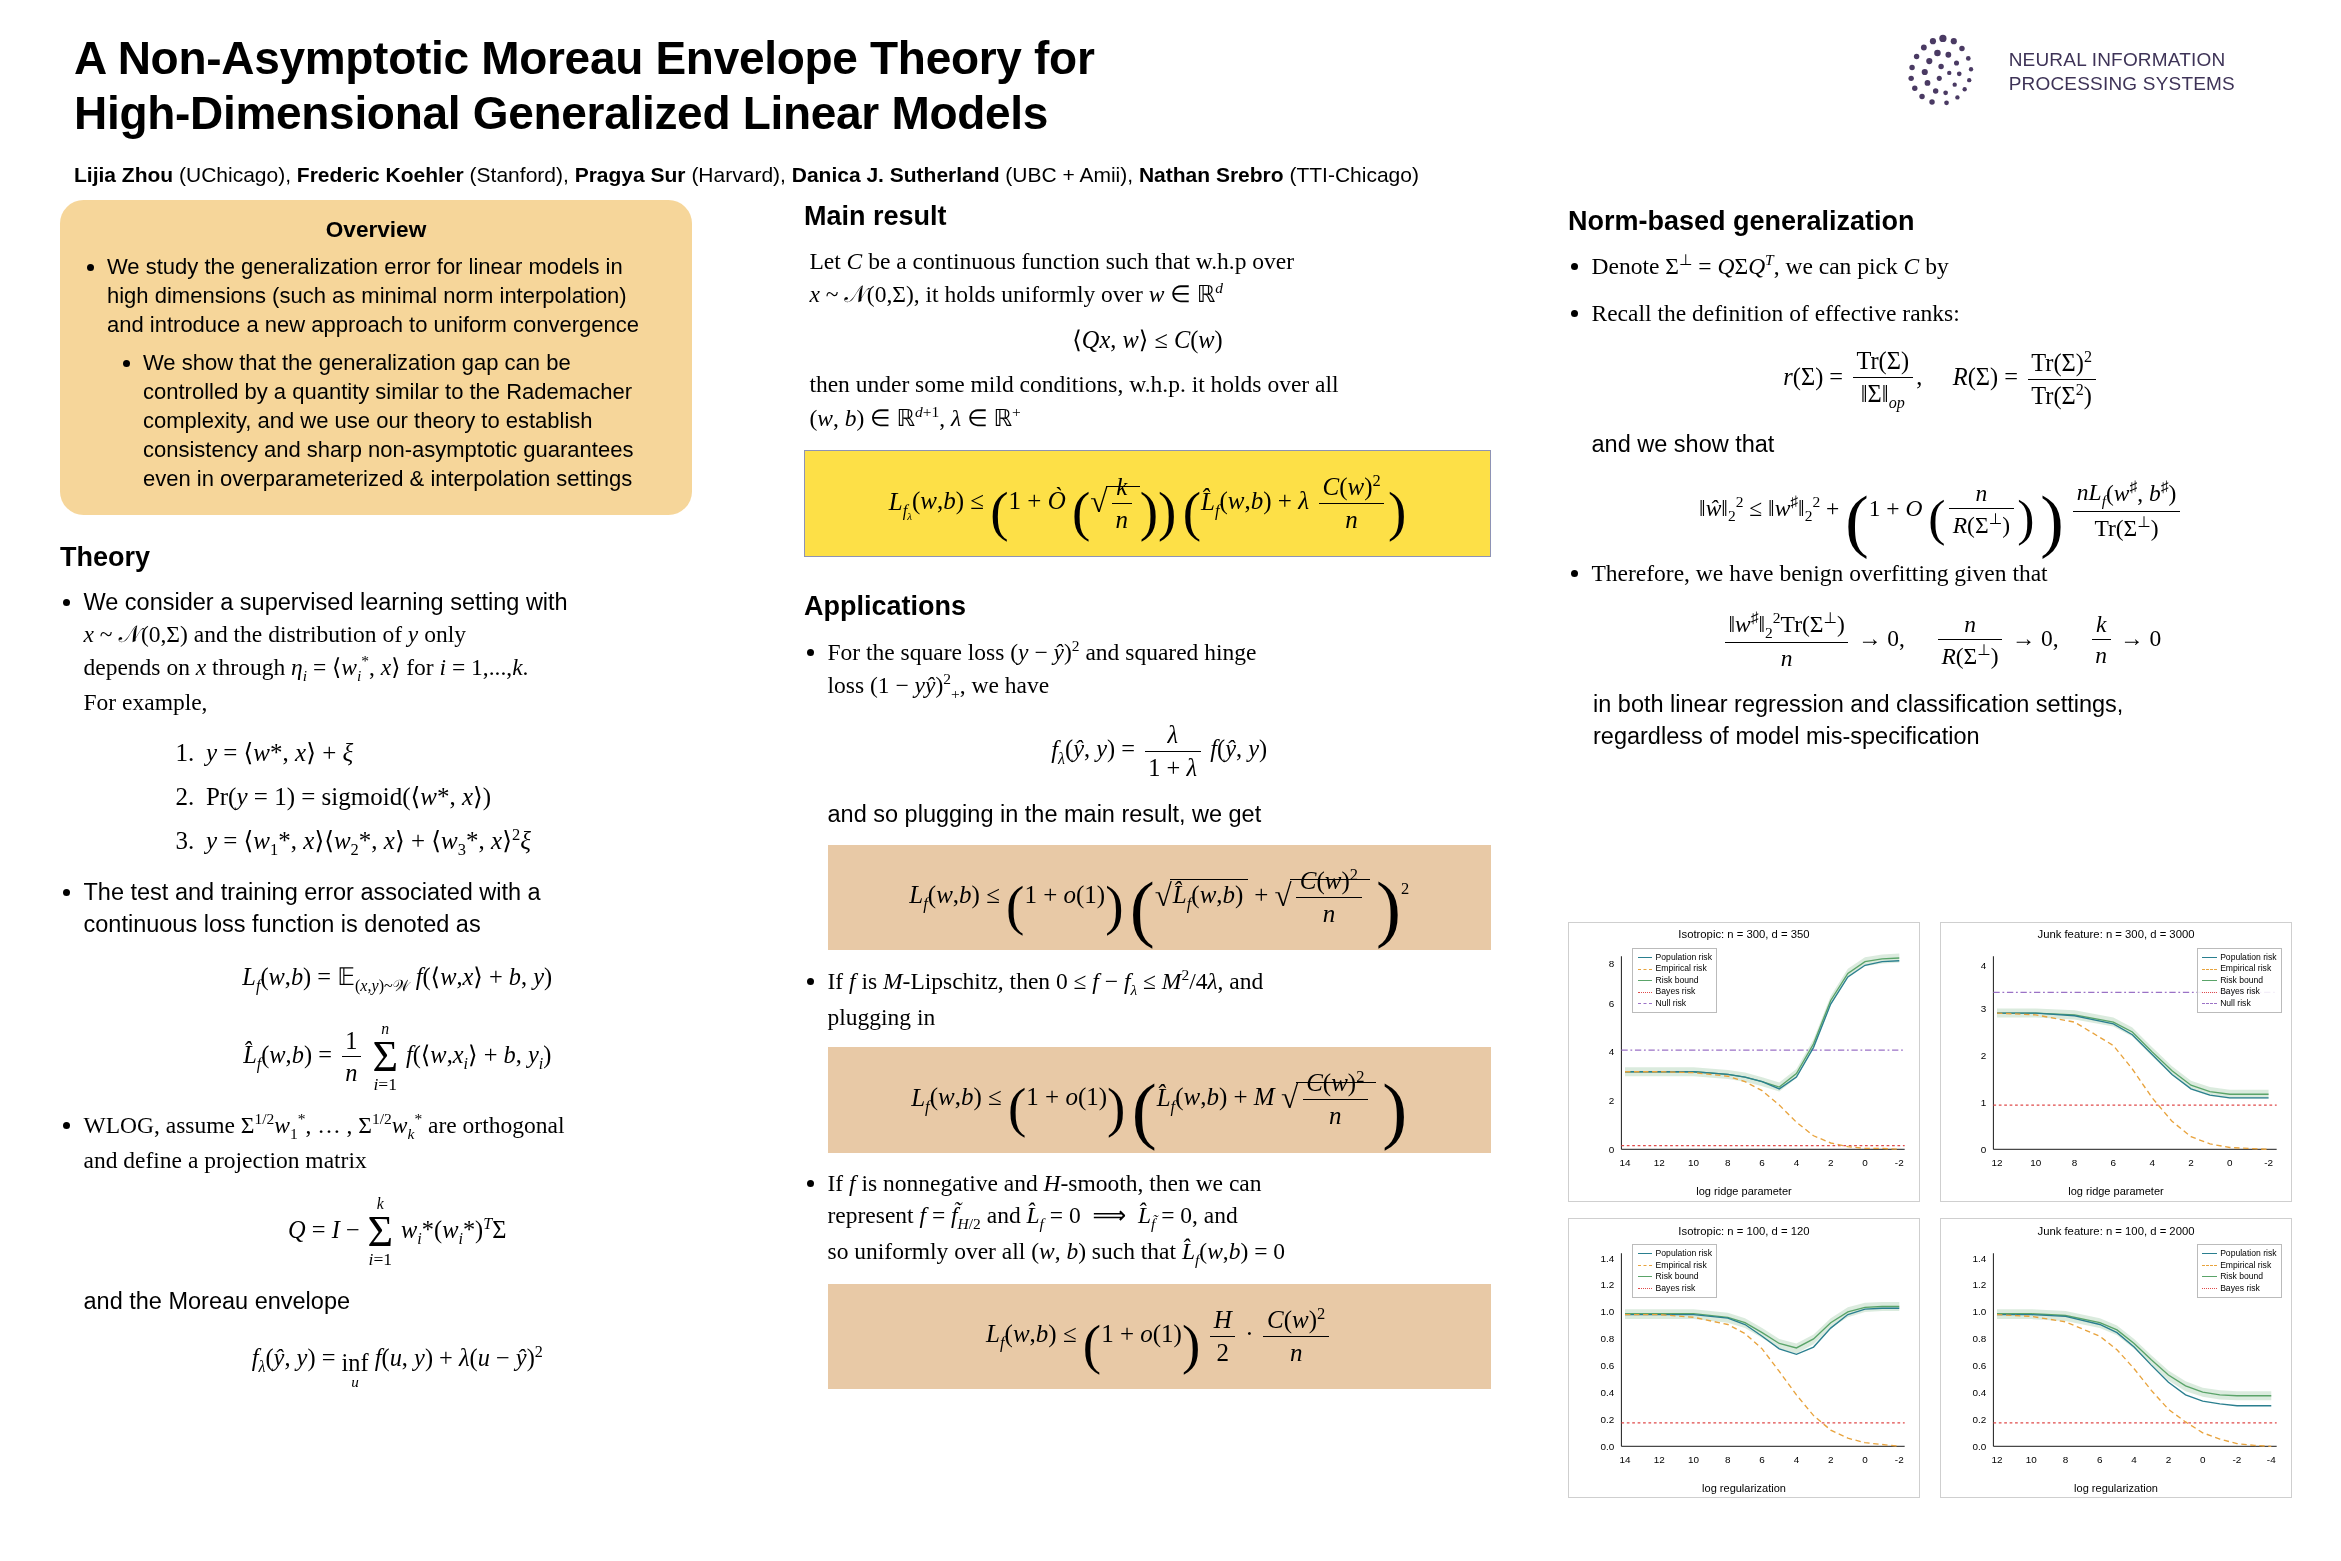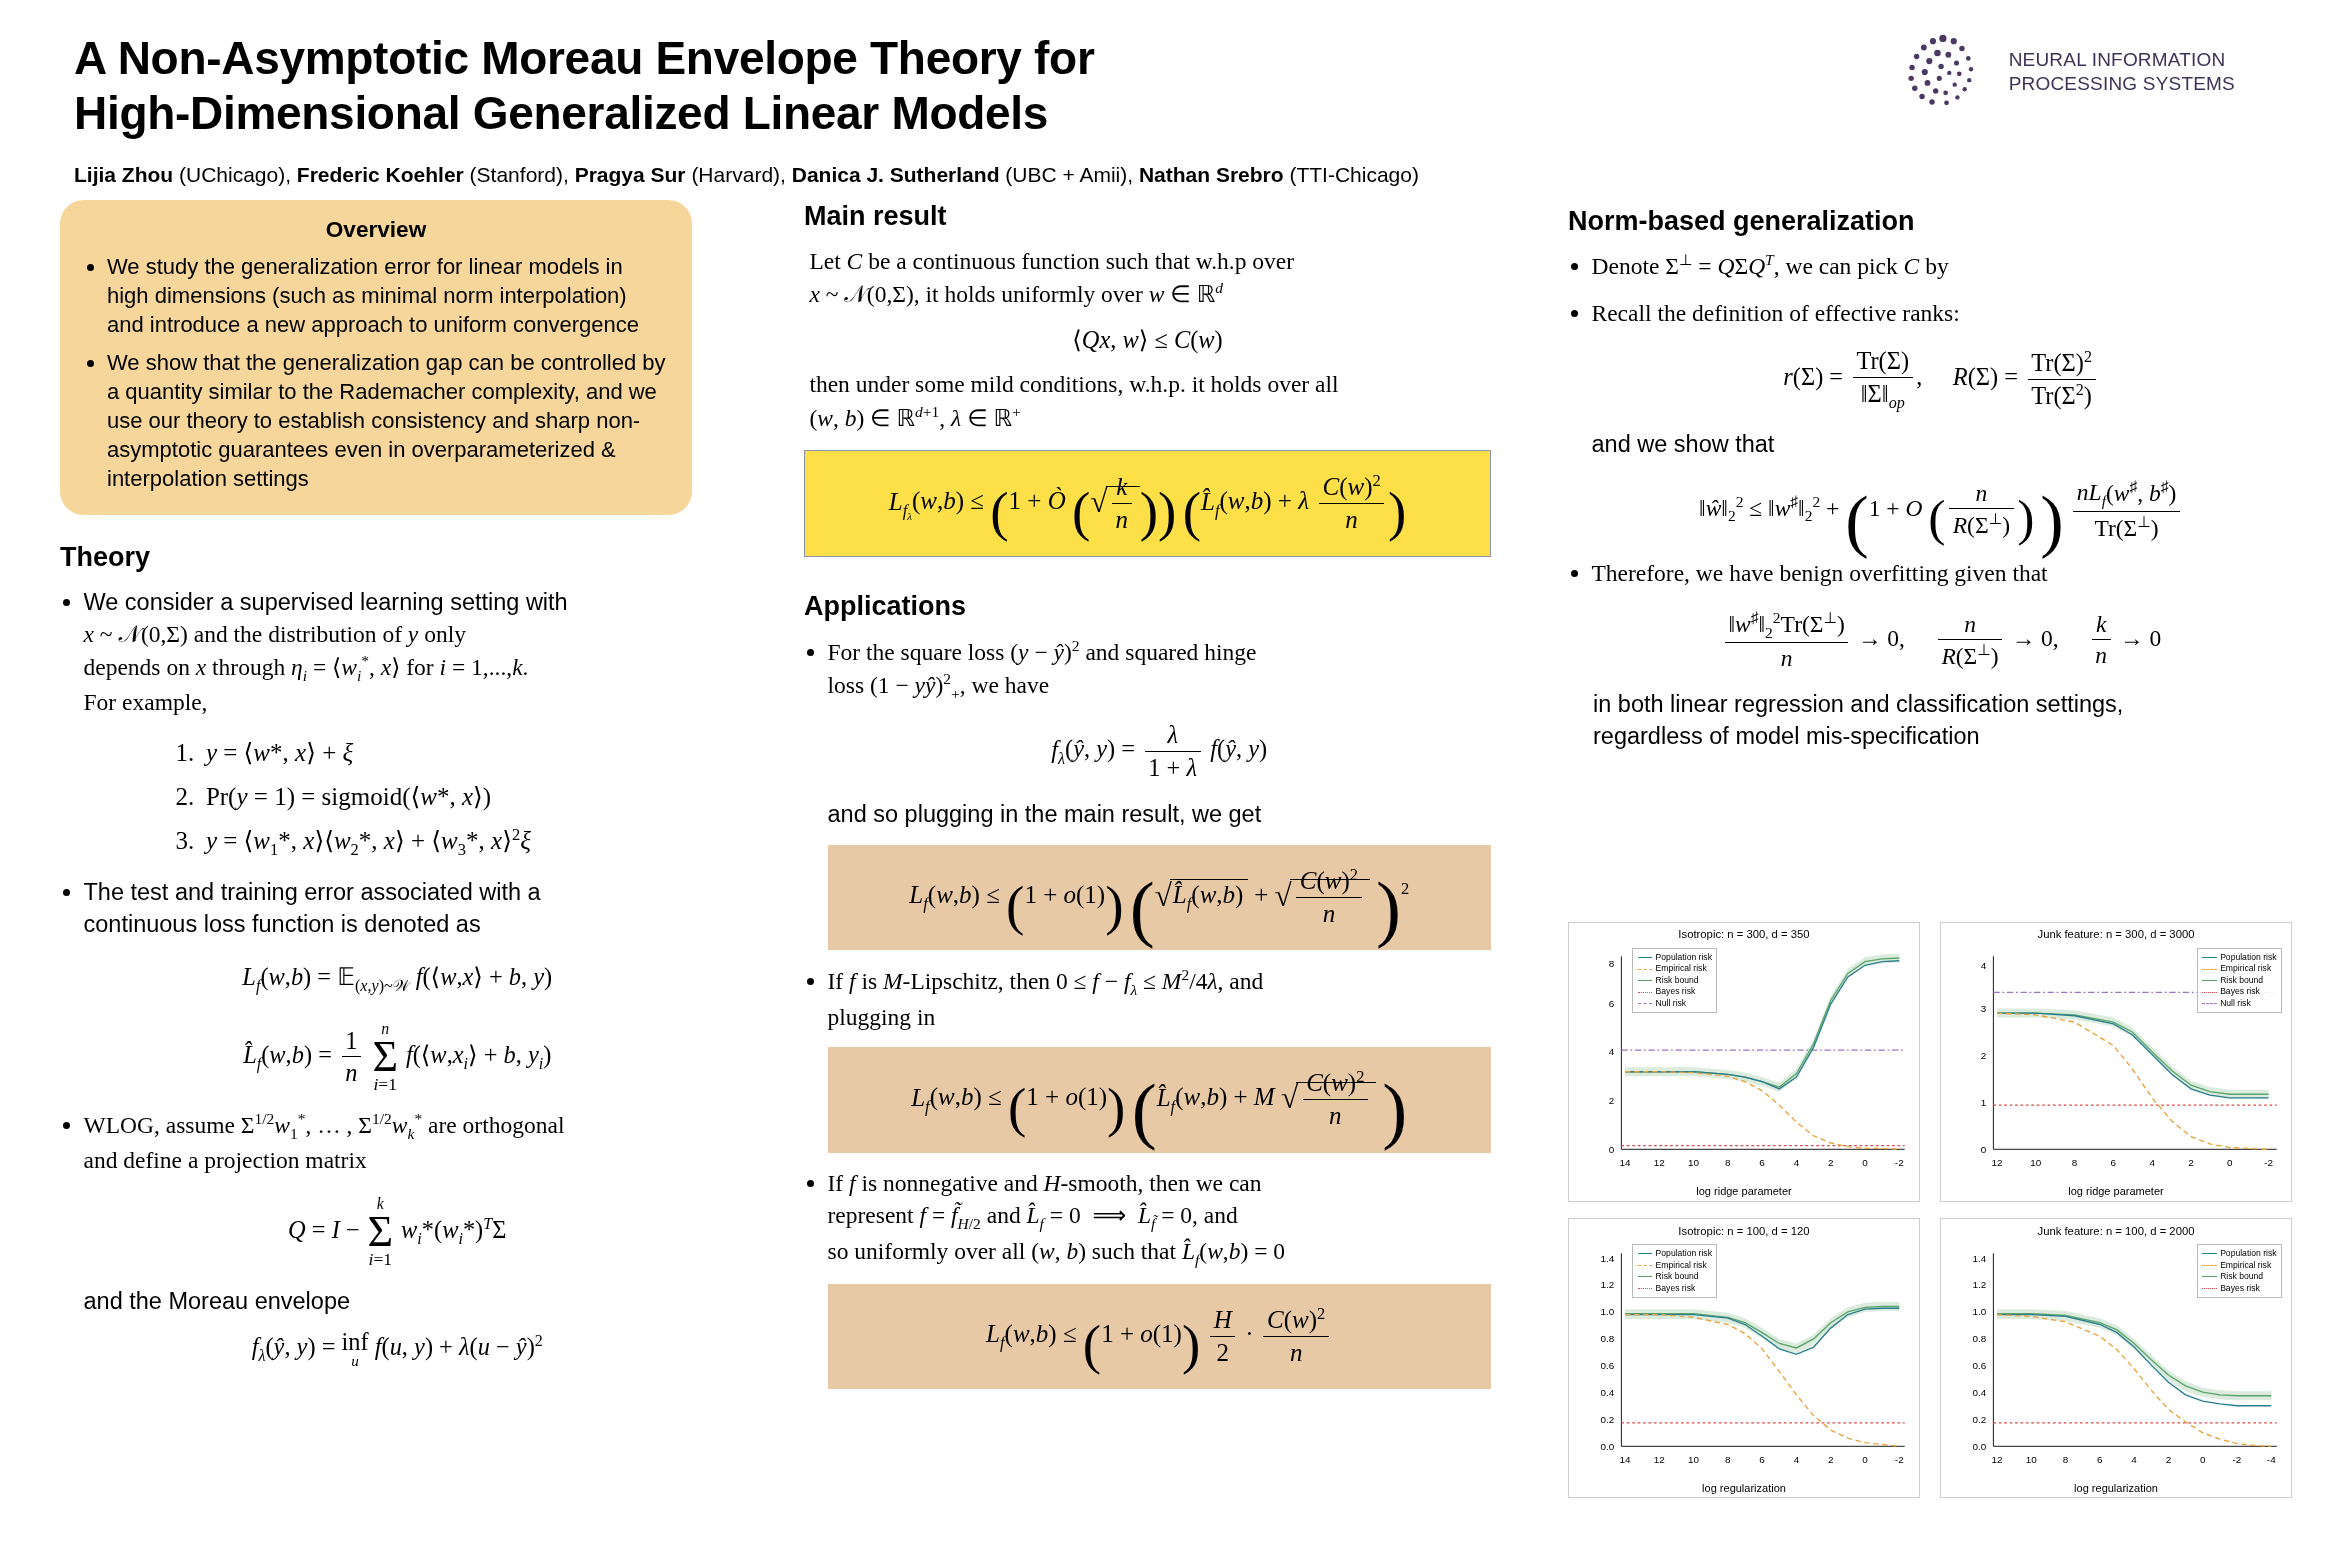--- a/index.html
+++ b/index.html
@@ -102,21 +102,21 @@
     margin-bottom: 9px;
   }
   .overview-box ul {
     margin: 0;
     padding-left: 23.5px;
     font-family: "Liberation Sans", sans-serif;
     font-size: 22px;
     line-height: 1.32;
   }
   .overview-box li { margin-bottom: 9px; }
-  .overview-box li:last-child { margin-bottom: 0; }
+  .overview-box li:last-child { margin-bottom: 0; margin-left: 36px; }
 
   
   ul.b {
     margin: 0;
     padding-left: 23.5px;
     font-size: 23.5px;
     line-height: 1.38;
     font-family: "Liberation Sans", sans-serif;
   }
   ul.b > li { margin-bottom: 14.5px; }
@@ -182,21 +182,21 @@
   .paren-xbig { font-size: 3.0em; vertical-align: -0.40em; line-height: 0.3; }
   .sumblk {
     display: inline-block;
     vertical-align: middle;
     text-align: center;
     font-size: 0.72em;
     line-height: 1.05;
     margin: 0 1.8px;
   }
   .sumblk .sym { font-size: 2.5em; display: block; line-height: 0.85; font-style: normal; }
-  .under { display: inline-block; text-align:center; vertical-align: middle; line-height:1.0;}
+  .under { display: inline-block; text-align:center; vertical-align: middle; line-height:1.0;margin-top:21px;}
   .under .u { display:block; font-size: 0.62em; }
 
   
   .figs {
     position: absolute;
     left: 1568px;
     top: 922px;
     width: 732px;
     display: grid;
     grid-template-columns: 352px 352px;

